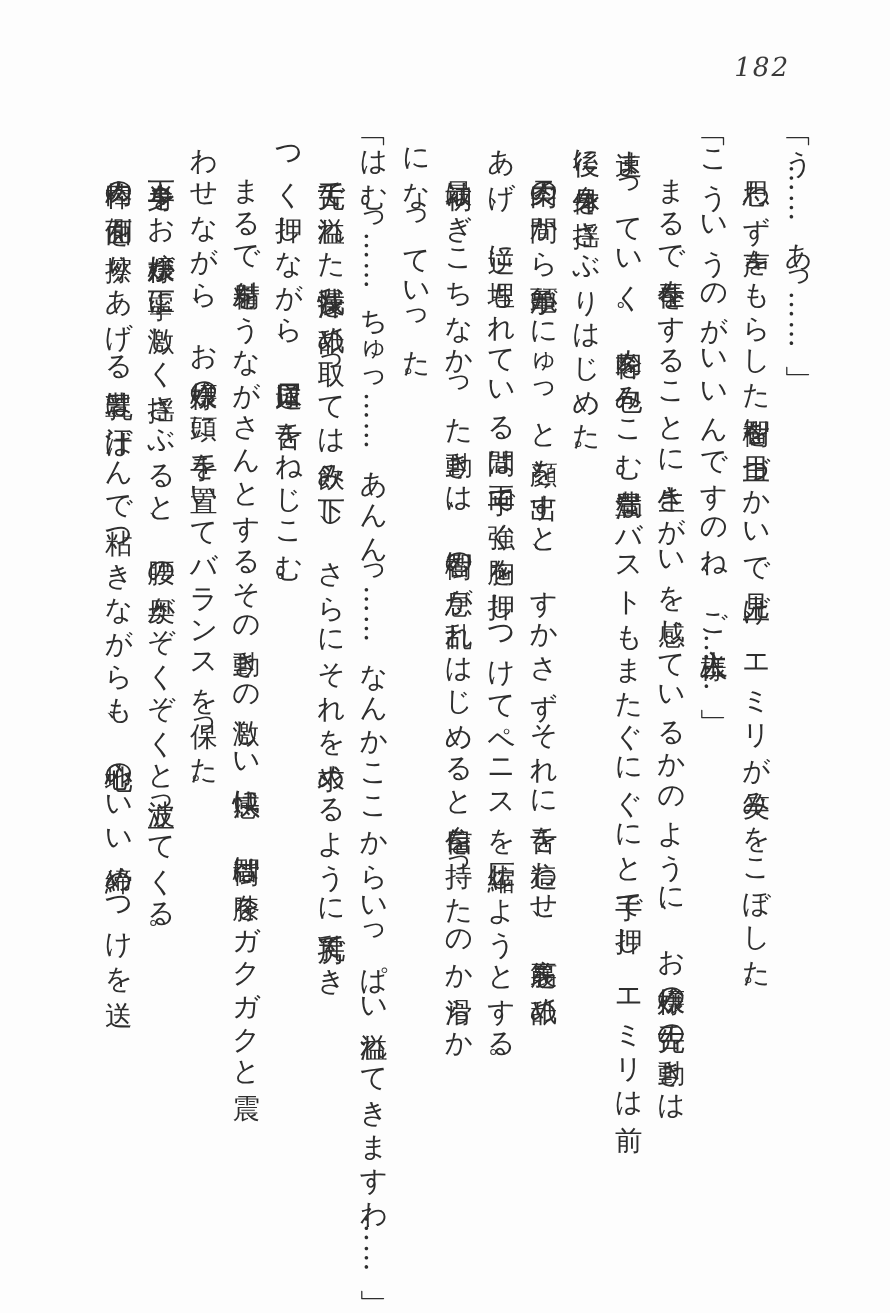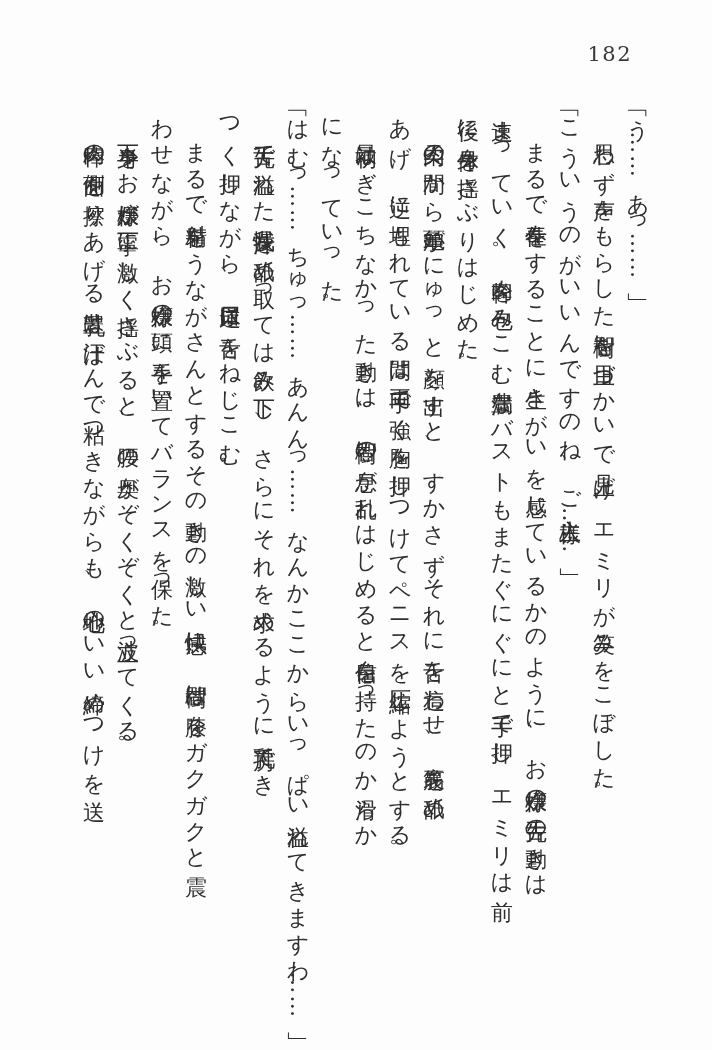--- a/index.html
+++ b/index.html
@@ -16,20 +16,21 @@
   }
   .book-page {
     position: absolute;
     inset: 0;
     background: #fdfdfd;
   }
   .page-number {
     position: absolute;
     top: 42px;
     right: 80px;
+    font-style: italic;
     font-size: 21px;
     letter-spacing: 1.5px;
     color: #3a3a3a;
   }
   .text-block {
     position: absolute;
     top: 103px;
     right: 57px;
     height: 905px;
     writing-mode: vertical-rl;

